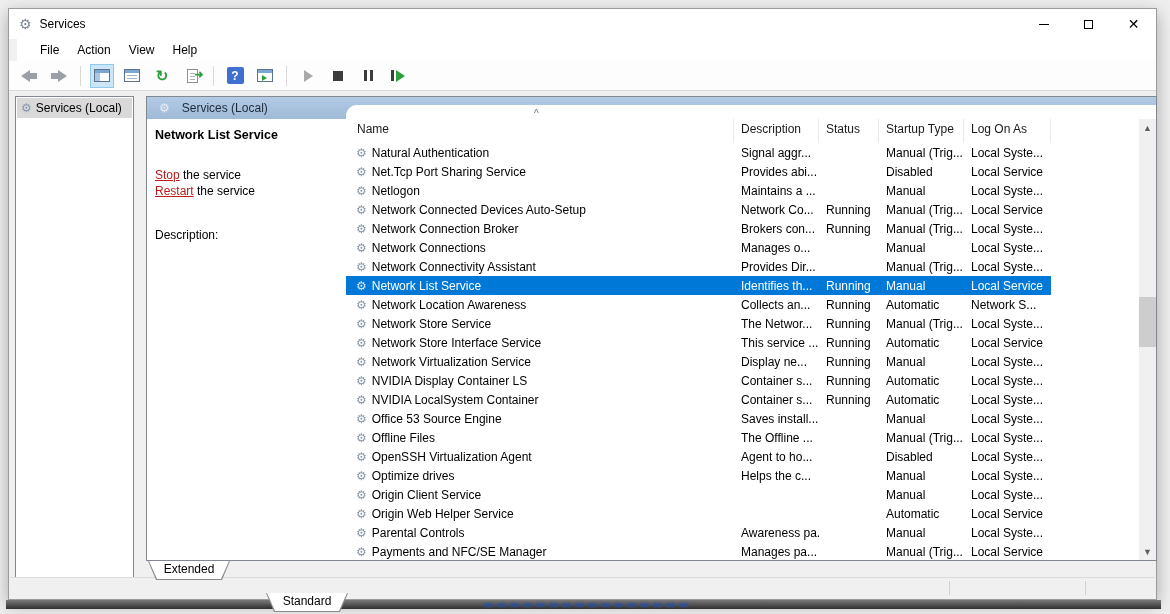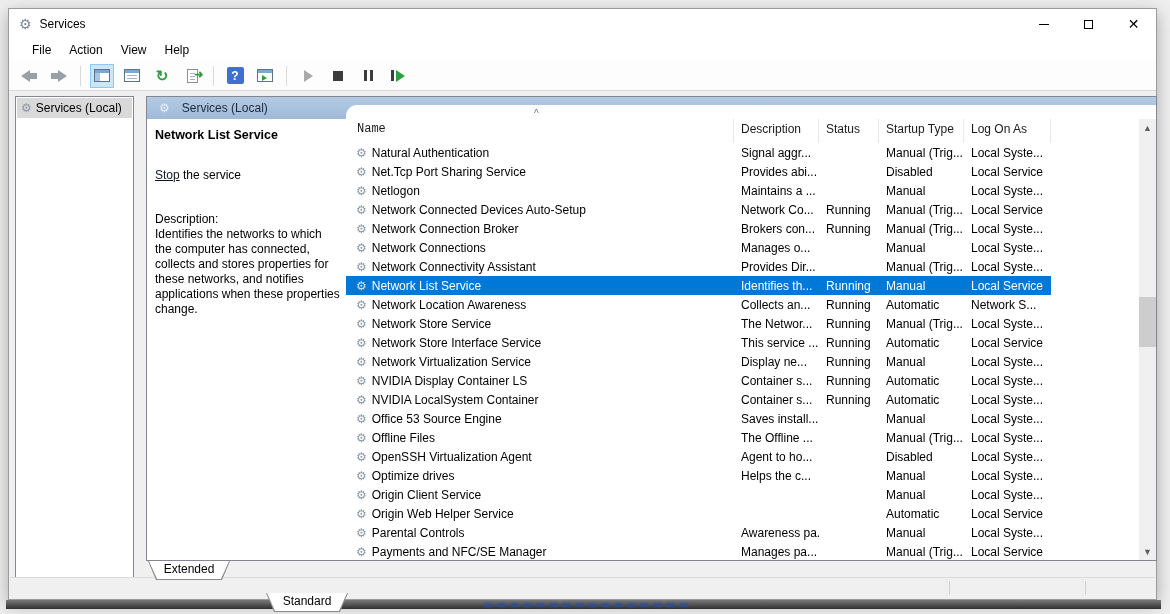--- a/index.html
+++ b/index.html
@@ -12,21 +12,21 @@
   .titlebar { position:absolute; left:0; top:0; right:0; height:30px; background:#fff;
     display:flex; align-items:center; }
   .app-icon { margin-left:10px; font-size:14px; color:#7d8694; line-height:1; }
   .title-text { margin-left:8px; font-size:12px; color:#000; }
   .win-controls { position:absolute; right:0; top:0; height:30px; display:flex; }
   .wc { width:45px; height:30px; display:flex; align-items:center; justify-content:center; cursor:default; }
   .wc-min i { display:block; width:10px; height:1px; background:#000; }
   .wc-max i { display:block; width:9px; height:9px; border:1px solid #000; }
   .wc-close { font-size:14px; color:#000; }
 
-  .menubar { position:absolute; left:0; top:30px; right:0; height:22px; background:#fff;
+  .menubar { position:absolute; left:8px; top:30px; right:0; height:22px; background:#fff;
     display:flex; align-items:center; padding-left:14px; }
   .menu-item { padding:0 9px; height:22px; line-height:22px; }
 
   .toolbar { position:absolute; left:0; top:52px; right:0; height:30px; background:#fdfdfd;
     border-bottom:1px solid #d9d9d9; display:flex; align-items:center; padding-left:8px; gap:6px; }
   .tsep { width:1px; height:20px; background:#d9d9d9; margin:0 3px; }
   .tbtn { width:24px; height:24px; display:flex; align-items:center; justify-content:center; position:relative; }
   .tbtn.active { background:#cde6f7; border:1px solid #90c8f0; }
   .arrow-ico { width:0; height:0; border-top:6px solid transparent; border-bottom:6px solid transparent; }
   .arrow-back  { border-right:9px solid #9aa0a6; }
@@ -59,30 +59,30 @@
   .right-pane { position:absolute; left:137px; top:87px; width:1011px; height:465px;
     background:#fff; border:1px solid #828790; overflow:hidden; }
   .band { position:absolute; left:0; top:0; right:0; height:22px;
     background:linear-gradient(180deg,#b3cae4,#9fbad8); display:flex; align-items:center; }
   .band .gear { color:#e7eef7; margin-left:12px; }
   .band-title { margin-left:12px; color:#1c2a3a; }
 
   .ext-col { position:absolute; left:0; top:22px; width:199px; bottom:0; background:#fff; padding:9px 8px 0 8px; }
   .svc-title { font-weight:bold; font-size:12.5px; margin-bottom:25px; }
   .svc-line { line-height:16px; }
-  .lnk { color:#0f172a; text-decoration:underline; cursor:pointer; }
+  .lnk { color:#b91c1c; text-decoration:underline; cursor:pointer; }
   .desc-label { margin-top:29px; }
   .desc-text { margin-top:1px; line-height:15px; width:186px; }
 
   .list-area { position:absolute; left:199px; top:8px; right:0; bottom:0; background:#fff;
     border-top-left-radius:11px; overflow:hidden; }
   .lheader { position:relative; height:38px; display:grid;
     grid-template-columns:388px 85px 60px 85px 87px 1fr; align-items:end; color:#1a1a1a; }
   .lheader .hc { padding:0 0 4px 7px; border-right:1px solid #e9e9e9; height:24px; display:flex; align-items:center; }
-  .lheader .hc.first { padding-left:11px;font-family:Liberation Mono, monospace; }
+  .lheader .hc.first { padding-left:11px; }
   .sort-caret { position:absolute; left:188px; top:3px; color:#6f6f6f; font-size:10px; }
   .rows { position:absolute; left:0; top:38px; right:0; bottom:0; overflow:hidden; }
   .row { position:relative; height:19px; display:grid;
     grid-template-columns:388px 85px 60px 85px 87px 1fr; align-items:center; }
   .row .c { padding-left:7px; position:relative; z-index:1; white-space:nowrap; overflow:hidden; }
   .row .c.name { padding-left:10px; display:flex; align-items:center; gap:5px; }
   .row.sel { color:#fff; }
   .row.sel::before { content:""; position:absolute; left:0; top:0; bottom:0; width:705px; background:#0078d7; }
   .row.sel .gear { color:#d7e6f5; }
 
@@ -222,22 +222,24 @@
     <div class="band">
       <span class="gear">⚙</span>
       <span class="band-title">Services (Local)</span>
     </div>
 
     <div class="ext-col">
       <div class="svc-title">Network List Service</div>
       <div class="svc-line">
         <span class="lnk">Stop</span><span> the service</span>
       </div>
+      <div class="svc-line">
+        <span class="lnk">Restart</span><span> the service</span>
+      </div>
       <div class="desc-label">Description:</div>
-      <div class="desc-text">Identifies the networks to which the computer has connected, collects and stores properties for these networks, and notifies applications when these properties change.</div>
     </div>
 
     <div class="list-area">
       <div class="lheader">
         <span class="sort-caret">^</span>
         <div class="hc first">Name</div>
         <div class="hc">Description</div>
         <div class="hc">Status</div>
         <div class="hc">Startup Type</div>
         <div class="hc">Log On As</div>

